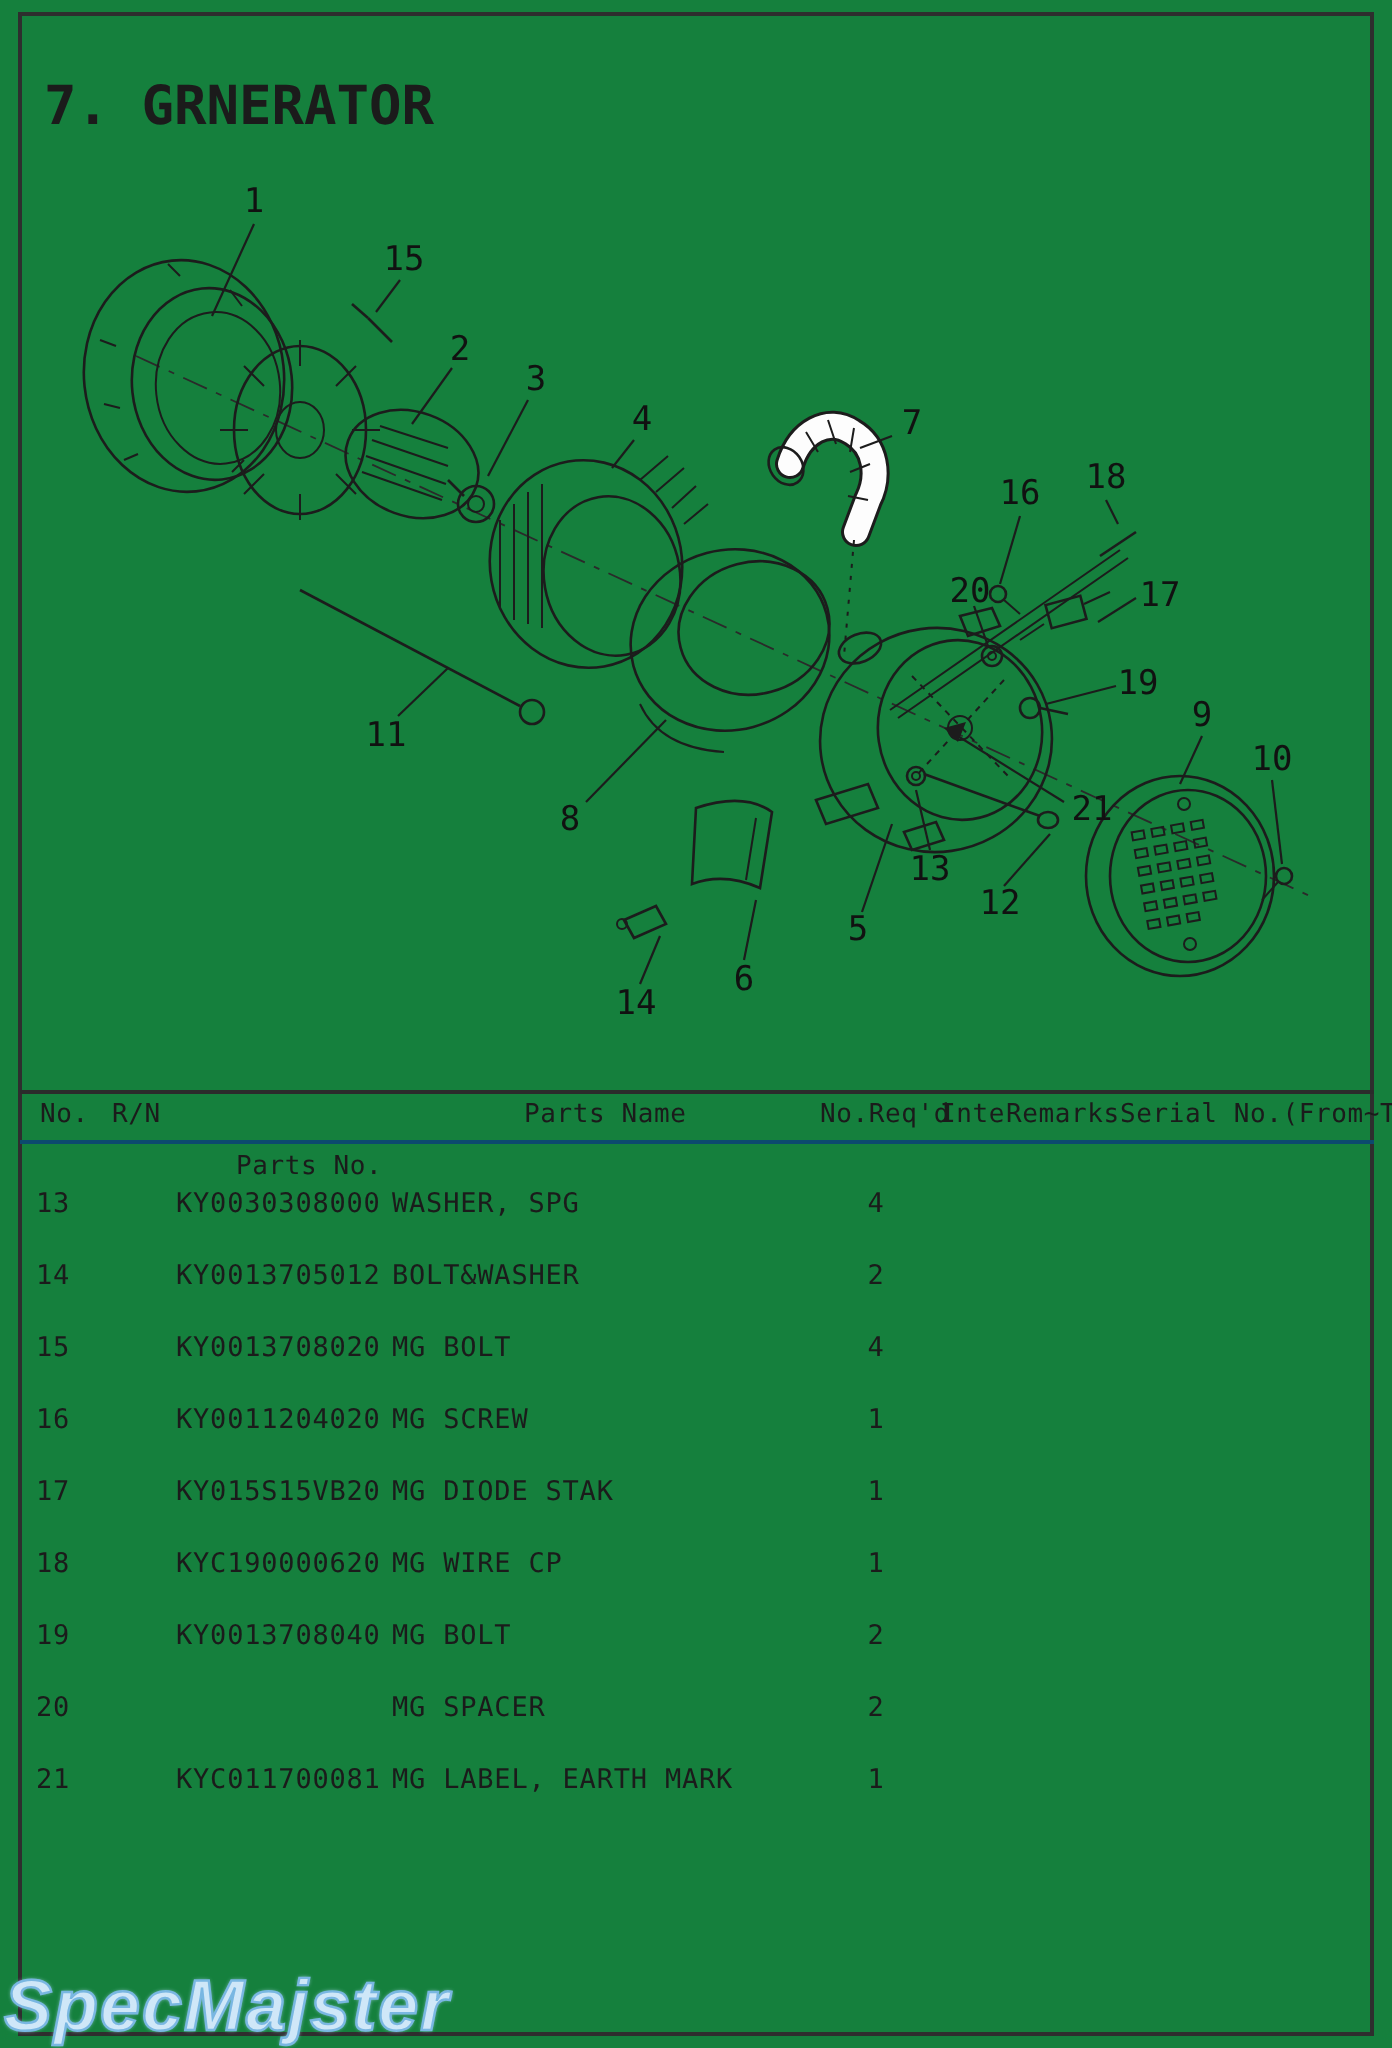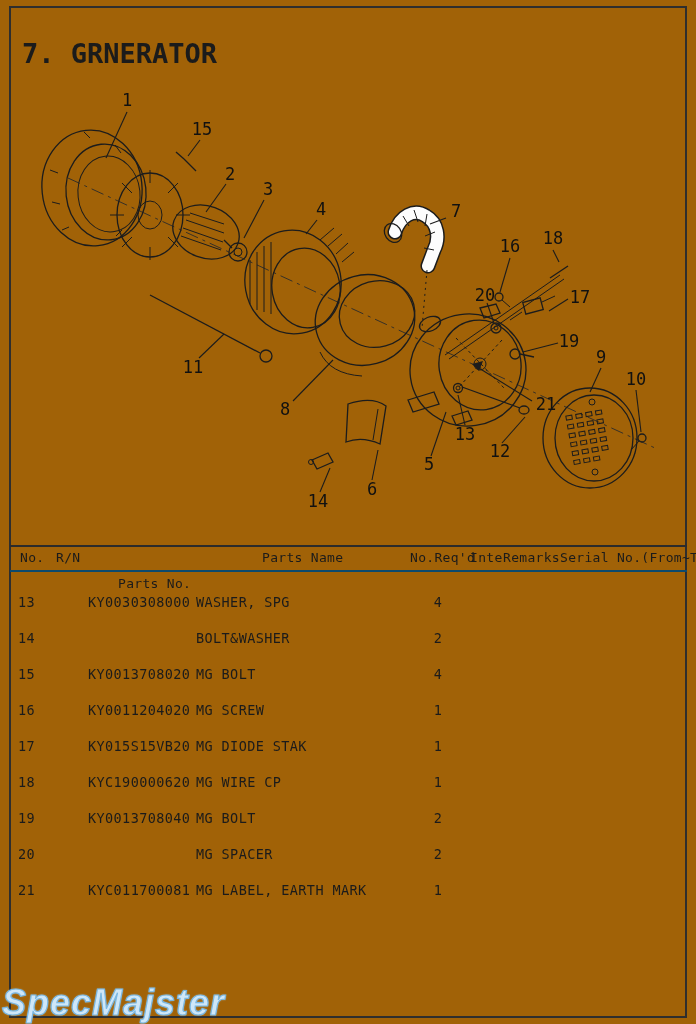--- a/index.html
+++ b/index.html
@@ -1,16 +1,16 @@
 <!DOCTYPE html>
 <html><head>
 <meta charset="utf-8">
 <style>
   html,body{margin:0;padding:0;background:#fff;}
-  .page{position:relative;width:696px;height:1024px;background:#a16207;overflow:hidden;
+  .page{position:relative;width:696px;height:1024px;background:#15803d;overflow:hidden;
         font-family:"DejaVu Sans Mono","Liberation Mono",monospace;color:#1b1b1b;}
   .page-border{position:absolute;left:9px;top:6px;width:674px;height:1008px;
         border:2px solid #2e2e2e;}
   .title{position:absolute;left:22px;top:20px;font-size:27px;font-weight:bold;
         letter-spacing:0px;white-space:pre;}
   .diagram{position:absolute;left:10px;top:70px;width:676px;height:478px;}
   .diagram .ln{stroke:#1c1c1c;fill:none;stroke-width:1.3;}
   .diagram .thin{stroke:#1c1c1c;fill:none;stroke-width:1;}
   .diagram .leader{stroke:#1c1c1c;fill:none;stroke-width:1.1;}
   .diagram .axis{stroke:#2a2a2a;fill:none;stroke-width:0.9;stroke-dasharray:13 5 3 5;}
@@ -248,20 +248,21 @@
 
   <div class="tbody">
     <div class="trow" style="top:0px">
       <span class="c-no">13</span>
       <span class="c-pno">KY0030308000</span>
       <span class="c-pname">WASHER, SPG</span>
       <span class="c-qty">4</span>
     </div>
     <div class="trow" style="top:36px">
       <span class="c-no">14</span>
+      <span class="c-pno">KY0013705012</span>
       <span class="c-pname">BOLT&amp;WASHER</span>
       <span class="c-qty">2</span>
     </div>
     <div class="trow" style="top:72px">
       <span class="c-no">15</span>
       <span class="c-pno">KY0013708020</span>
       <span class="c-pname">MG BOLT</span>
       <span class="c-qty">4</span>
     </div>
     <div class="trow" style="top:108px">

